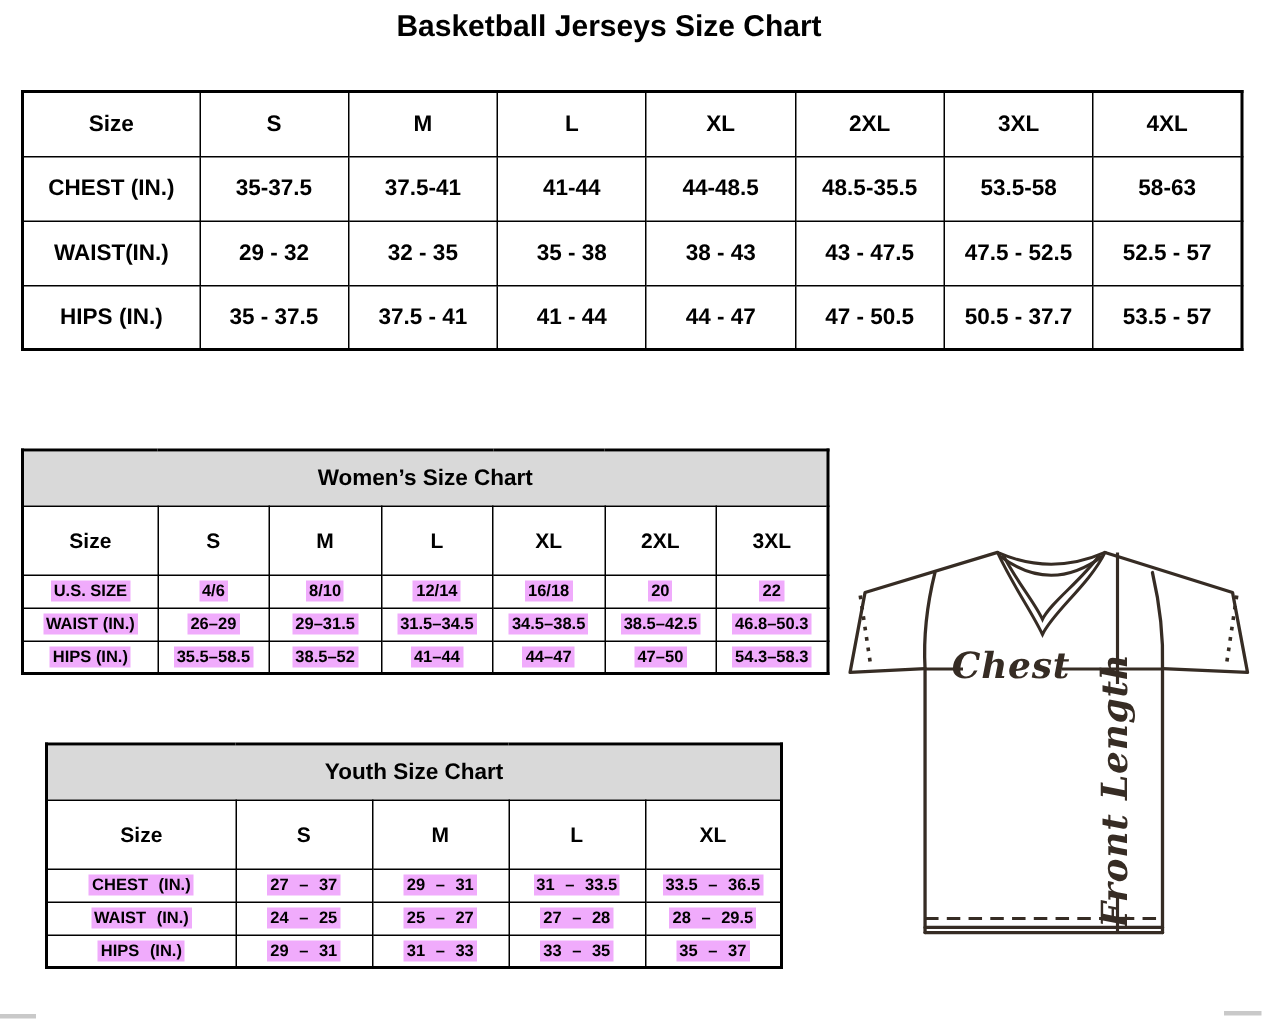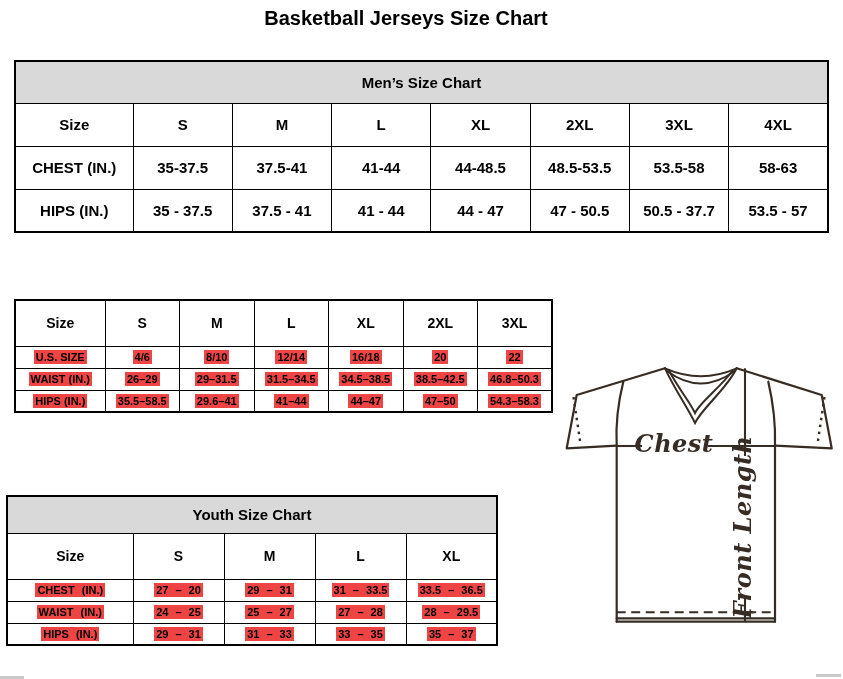--- a/index.html
+++ b/index.html
@@ -44,29 +44,29 @@
 
   
   #women { left: 14px; top: 299px; width: 539px; }
   #women th, #women td { border: 1px solid #000; }
   #women .tbl-head th { height: 37px; }
   #women .size-row th { height: 46px; font-size: 14px; }
   #women .data-row th, #women .data-row td { height: 22px; font-size: 11px; }
   #women col.c0 { width: 90px; }
 
   
-  #youth { left: 6px; top: 495px; width: 492px; }
+  #youth { left: 30px; top: 495px; width: 492px; }
   #youth th, #youth td { border: 1px solid #000; }
   #youth .tbl-head th { height: 37px; }
   #youth .size-row th { height: 46px; font-size: 14px; }
   #youth .data-row th, #youth .data-row td { height: 22px; font-size: 11px; }
   #youth col.c0 { width: 126px; }
   #youth .data-row .hl { word-spacing: 4px; }
 
-  .hl { background: #ef4444; padding: 0 2px; display: inline-block; line-height: 14px; }
+  .hl { background: #f0abfc; padding: 0 2px; display: inline-block; line-height: 14px; }
 
   
   #jersey { position: absolute; left: 560px; top: 360px; width: 276px; height: 268px; text-align: right; }
   .dlabel {
     font-family: "DejaVu Serif", serif;
     font-style: italic;
     font-weight: bold;
     font-size: 24px;
     fill: #362c24;
     letter-spacing: 0.5px;
@@ -79,72 +79,82 @@
 </style>
 </head>
 <body>
 
 <div class="page-title">Basketball Jerseys Size Chart</div>
 
 <table id="men">
   <colgroup>
       <col class="c0">
       <col span="7">
-    </colgroup>
-  <tbody>
-    <tr class="tbl-head">
-      <th colspan="8">Men’s Size Chart</th>
-    </tr>
-    <tr class="size-row">
-      <th>Size</th>
-      <th>S</th>
-      <th>M</th>
-      <th>L</th>
-      <th>XL</th>
-      <th>2XL</th>
-      <th>3XL</th>
-      <th>4XL</th>
-    </tr>
-    <tr class="data-row">
-      <th>CHEST (IN.)</th>
-      <td>35-37.5</td>
-      <td>37.5-41</td>
-      <td>41-44</td>
-      <td>44-48.5</td>
-      <td>48.5-53.5</td>
-      <td>53.5-58</td>
-      <td>58-63</td>
-    </tr>
-    <tr class="data-row">
-      <th>HIPS (IN.)</th>
-      <td>35 - 37.5</td>
-      <td>37.5 - 41</td>
-      <td>41 - 44</td>
-      <td>44 - 47</td>
-      <td>47 - 50.5</td>
-      <td>50.5 - 37.7</td>
-      <td>53.5 - 57</td>
-    </tr>
-  </tbody>
-</table>
-
-<table id="women">
-  <colgroup>
-      <col class="c0">
-      <col span="6">
     </colgroup>
   <tbody>
     <tr class="size-row">
       <th>Size</th>
       <th>S</th>
       <th>M</th>
       <th>L</th>
       <th>XL</th>
       <th>2XL</th>
       <th>3XL</th>
+      <th>4XL</th>
+    </tr>
+    <tr class="data-row">
+      <th>CHEST (IN.)</th>
+      <td>35-37.5</td>
+      <td>37.5-41</td>
+      <td>41-44</td>
+      <td>44-48.5</td>
+      <td>48.5-35.5</td>
+      <td>53.5-58</td>
+      <td>58-63</td>
+    </tr>
+    <tr class="data-row">
+      <th>WAIST(IN.)</th>
+      <td>29 - 32</td>
+      <td>32 - 35</td>
+      <td>35 - 38</td>
+      <td>38 - 43</td>
+      <td>43 - 47.5</td>
+      <td>47.5 - 52.5</td>
+      <td>52.5 - 57</td>
+    </tr>
+    <tr class="data-row">
+      <th>HIPS (IN.)</th>
+      <td>35 - 37.5</td>
+      <td>37.5 - 41</td>
+      <td>41 - 44</td>
+      <td>44 - 47</td>
+      <td>47 - 50.5</td>
+      <td>50.5 - 37.7</td>
+      <td>53.5 - 57</td>
+    </tr>
+  </tbody>
+</table>
+
+<table id="women">
+  <colgroup>
+      <col class="c0">
+      <col span="6">
+    </colgroup>
+  <tbody>
+    <tr class="tbl-head">
+      <th colspan="7">Women’s Size Chart</th>
+    </tr>
+    <tr class="size-row">
+      <th>Size</th>
+      <th>S</th>
+      <th>M</th>
+      <th>L</th>
+      <th>XL</th>
+      <th>2XL</th>
+      <th>3XL</th>
     </tr>
     <tr class="data-row">
       <th><span class="hl">U.S. SIZE</span></th>
       <td><span class="hl">4/6</span></td>
       <td><span class="hl">8/10</span></td>
       <td><span class="hl">12/14</span></td>
       <td><span class="hl">16/18</span></td>
       <td><span class="hl">20</span></td>
       <td><span class="hl">22</span></td>
     </tr>
@@ -153,21 +163,21 @@
       <td><span class="hl">26–29</span></td>
       <td><span class="hl">29–31.5</span></td>
       <td><span class="hl">31.5–34.5</span></td>
       <td><span class="hl">34.5–38.5</span></td>
       <td><span class="hl">38.5–42.5</span></td>
       <td><span class="hl">46.8–50.3</span></td>
     </tr>
     <tr class="data-row">
       <th><span class="hl">HIPS (IN.)</span></th>
       <td><span class="hl">35.5–58.5</span></td>
-      <td><span class="hl">29.6–41</span></td>
+      <td><span class="hl">38.5–52</span></td>
       <td><span class="hl">41–44</span></td>
       <td><span class="hl">44–47</span></td>
       <td><span class="hl">47–50</span></td>
       <td><span class="hl">54.3–58.3</span></td>
     </tr>
   </tbody>
 </table>
 
 <table id="youth">
   <colgroup>
@@ -180,21 +190,21 @@
     </tr>
     <tr class="size-row">
       <th>Size</th>
       <th>S</th>
       <th>M</th>
       <th>L</th>
       <th>XL</th>
     </tr>
     <tr class="data-row">
       <th><span class="hl">CHEST (IN.)</span></th>
-      <td><span class="hl">27 – 20</span></td>
+      <td><span class="hl">27 – 37</span></td>
       <td><span class="hl">29 – 31</span></td>
       <td><span class="hl">31 – 33.5</span></td>
       <td><span class="hl">33.5 – 36.5</span></td>
     </tr>
     <tr class="data-row">
       <th><span class="hl">WAIST (IN.)</span></th>
       <td><span class="hl">24 – 25</span></td>
       <td><span class="hl">25 – 27</span></td>
       <td><span class="hl">27 – 28</span></td>
       <td><span class="hl">28 – 29.5</span></td>

